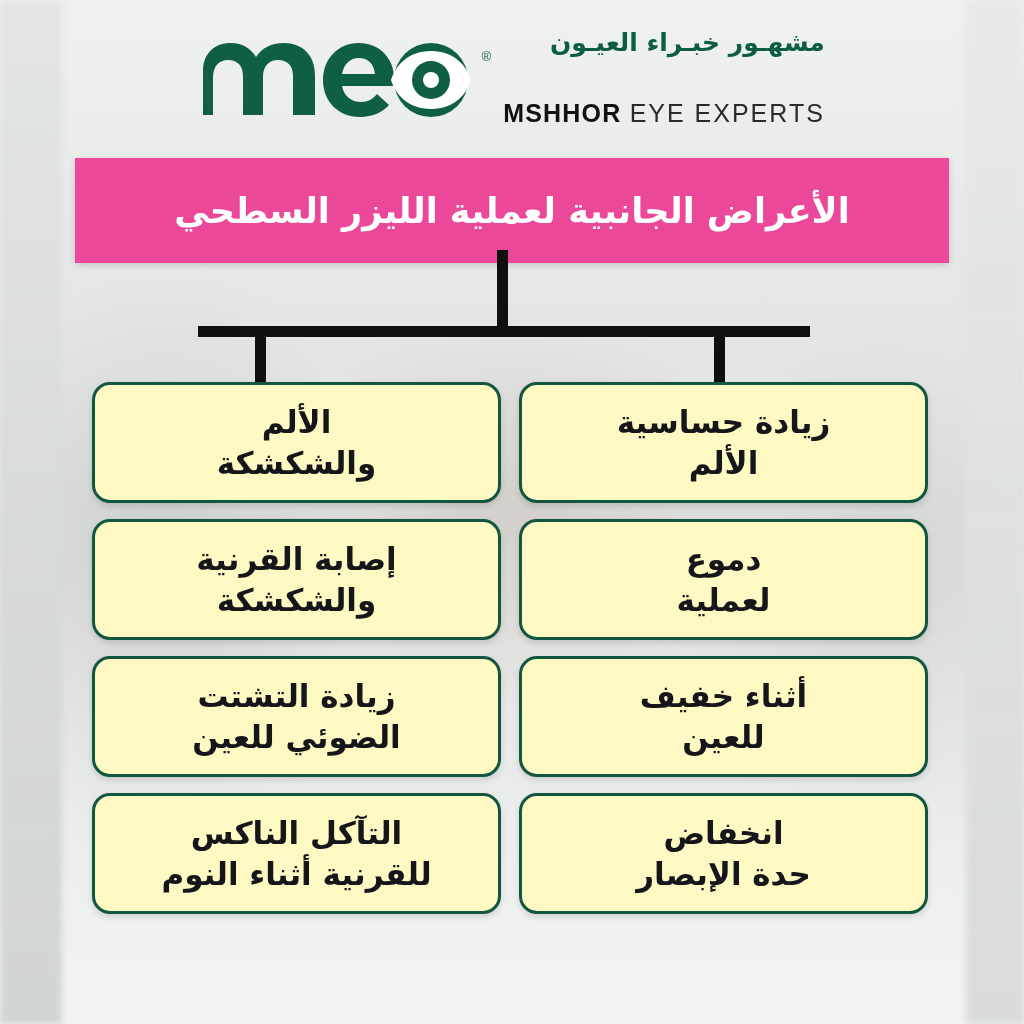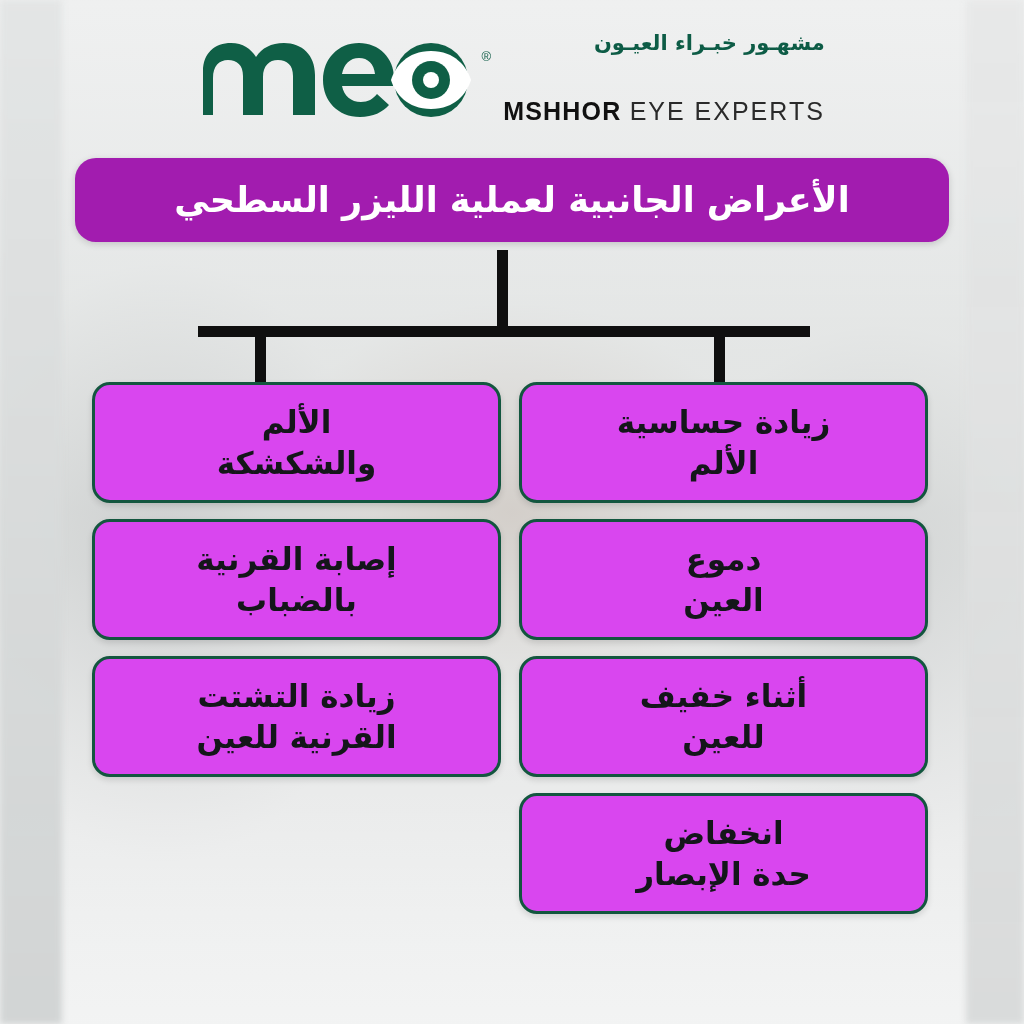--- a/index.html
+++ b/index.html
@@ -87,21 +87,21 @@
   }
   .logo-text {
     display: flex;
     flex-direction: column;
     align-items: flex-end;
     justify-content: center;
     gap: 2px;
     padding-bottom: 4px;
   }
   .logo-ar {
-    font-size: 21px;
+    font-size: 25px;
     color: #0d5c46;
     letter-spacing: 1px;
     direction: rtl;
     font-weight: 600;
   }
   .logo-en {
     font-size: 25px;
     letter-spacing: 1.2px;
     color: #1c1c1c;
     font-family: "Liberation Sans", sans-serif;
@@ -109,27 +109,26 @@
   }
   .logo-en .b { font-weight: 700; color: #111; }
   .logo-en .l { font-weight: 400; color: #2a2a2a; letter-spacing: 2px; }
 
   
   .title-bar {
     position: absolute;
     left: 75px;
     top: 158px;
     width: 874px;
-    height: 84px;
-    background: #a21caf;
+    height: 105px;
+    background: #ec4899;
     display: flex;
     align-items: center;
     justify-content: center;
     box-shadow: 0 2px 7px rgba(0,0,0,0.16);
-    border-radius: 21px;
   }
   .title-bar span {
     color: #ffffff;
     font-size: 35px;
     font-weight: 700;
     line-height: 1.2;
     letter-spacing: 0;
     padding: 0 26px;
     text-align: center;
   }
@@ -152,21 +151,21 @@
     gap: 18px;
   }
   .col {
     display: flex;
     flex-direction: column;
     gap: 16px;
     width: 409px;
   }
   .box {
     height: 115px;
-    background: #d946ef;
+    background: #fef9c3;
     border: 3px solid #13563f;
     border-radius: 18px;
     display: flex;
     align-items: center;
     justify-content: center;
     box-shadow: 0 3px 6px rgba(0,0,0,0.13);
     text-align: center;
   }
   .box span {
     color: #14161a;
@@ -224,41 +223,45 @@
     <div class="connector conn-drop-r"></div>
 
     <div class="grid">
       <div class="col">
         <div class="box">
             <span>زيادة حساسية
 الألم</span>
           </div>
         <div class="box">
             <span>دموع
-العين</span>
+لعملية</span>
           </div>
         <div class="box">
             <span>أثناء خفيف
 للعين</span>
           </div>
         <div class="box">
             <span>انخفاض
 حدة الإبصار</span>
           </div>
       </div>
       <div class="col">
         <div class="box">
             <span>الألم
 والشكشكة</span>
           </div>
         <div class="box">
             <span>إصابة القرنية
-بالضباب</span>
+والشكشكة</span>
           </div>
         <div class="box">
             <span>زيادة التشتت
-القرنية للعين</span>
+الضوئي للعين</span>
+          </div>
+        <div class="box">
+            <span>التآكل الناكس
+للقرنية أثناء النوم</span>
           </div>
       </div>
     </div>
 
   </div>
 </div>
 
 </body></html>

